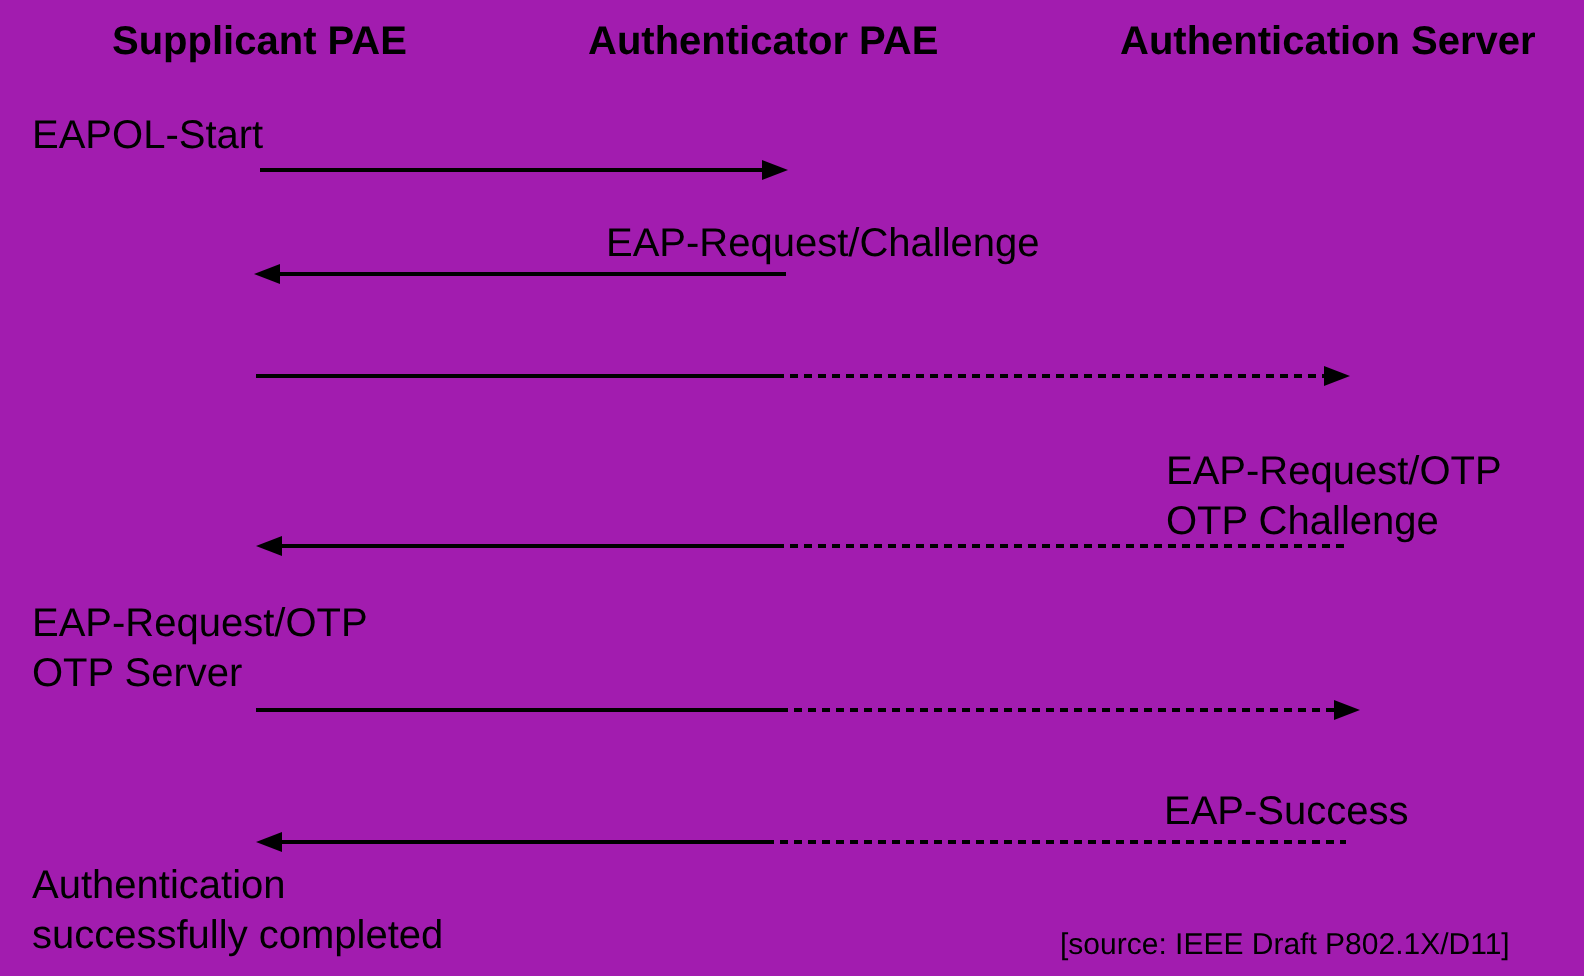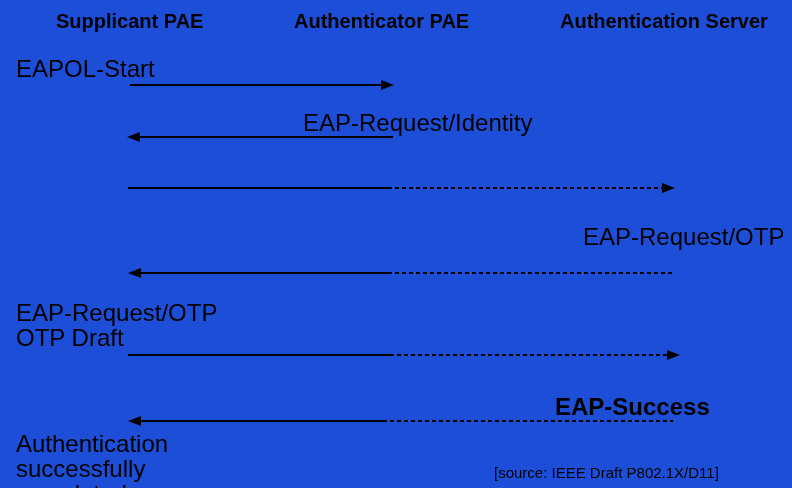--- a/index.html
+++ b/index.html
@@ -1,32 +1,32 @@
 <!DOCTYPE html>
 <html><head>
 <meta charset="utf-8">
 <style>
   html,body{margin:0;padding:0;background:#fff;}
   #canvas{
     position:relative;
     width:792px;height:488px;
-    background:#1d4ed8;
+    background:#a21caf;
     font-family:"Liberation Sans","DejaVu Sans",sans-serif;
     color:#000;
     overflow:hidden;
   }
   .lane-header{
     position:absolute;
     font-size:20px;
     font-weight:bold;
     white-space:nowrap;
   }
   .msg-label{
     position:absolute;
-    font-size:24px;
+    font-size:20px;
     white-space:nowrap;
     line-height:25px;
   }
   .multiline{white-space:normal;}
   .ln{position:absolute;height:2px;background:#000;}
   .dash{
     position:absolute;height:2px;
     background:repeating-linear-gradient(to right,#000 0 4px,transparent 4px 7px);
   }
   .ah-r{
@@ -38,59 +38,61 @@
   .ah-l{
     position:absolute;width:0;height:0;
     border-top:5px solid transparent;
     border-bottom:5px solid transparent;
     border-right:13px solid #000;
   }
   .source-note{
     position:absolute;
     font-size:15px;
     white-space:nowrap;
+    margin-left:36px;
   }
 </style>
 </head>
 <body>
 
 <div id="canvas">
 
   <div class="lane-header" style="left:56px;top:10px;">Supplicant PAE</div>
   <div class="lane-header" style="left:560px;top:10px;">Authentication Server</div>
   <div class="lane-header" style="left:294px;top:10px;">Authenticator PAE</div>
 
   <div class="msg-label" style="left:16px;top:56px;">EAPOL-Start</div>
   <div class="ln" style="left:130px;top:84px;width:251px;"></div>
   <div class="ah-r" style="left:381px;top:80px;"></div>
 
-  <div class="msg-label" style="left:303px;top:110px;">EAP-Request/Identity</div>
+  <div class="msg-label" style="left:303px;top:110px;">EAP-Request/Challenge</div>
   <div class="ah-l" style="left:127px;top:132px;"></div>
   <div class="ln" style="left:140px;top:136px;width:253px;"></div>
 
   <div class="ln" style="left:128px;top:187px;width:260px;"></div>
   <div class="dash" style="left:388px;top:187px;width:274px;"></div>
   <div class="ah-r" style="left:662px;top:183px;"></div>
 
   <div class="msg-label" style="left:583px;top:224px;">
     <div>EAP-Request/OTP</div>
+    <div>OTP Challenge</div>
   </div>
   <div class="ah-l" style="left:128px;top:268px;"></div>
   <div class="ln" style="left:141px;top:272px;width:247px;"></div>
   <div class="dash" style="left:388px;top:272px;width:285px;"></div>
 
   <div class="msg-label" style="left:16px;top:300px;">
     <div>EAP-Request/OTP</div>
-    <div>OTP Draft</div>
+    <div>OTP Server</div>
   </div>
   <div class="ln" style="left:128px;top:354px;width:262px;"></div>
   <div class="dash" style="left:390px;top:354px;width:277px;"></div>
   <div class="ah-r" style="left:667px;top:350px;"></div>
 
-  <div class="msg-label" style="left:555px;top:394px;font-weight:bold;">EAP-Success</div>
+  <div class="msg-label" style="left:582px;top:394px;">EAP-Success</div>
   <div class="ah-l" style="left:128px;top:416px;"></div>
   <div class="ln" style="left:141px;top:420px;width:242px;"></div>
   <div class="dash" style="left:383px;top:420px;width:290px;"></div>
 
   <div class="msg-label multiline" style="left:16px;top:431px;width:230px;">Authentication successfully completed</div>
   <div class="source-note" style="left:494px;top:464px;">[source: IEEE Draft P802.1X/D11]</div>
 
 </div>
 
 </body></html>

